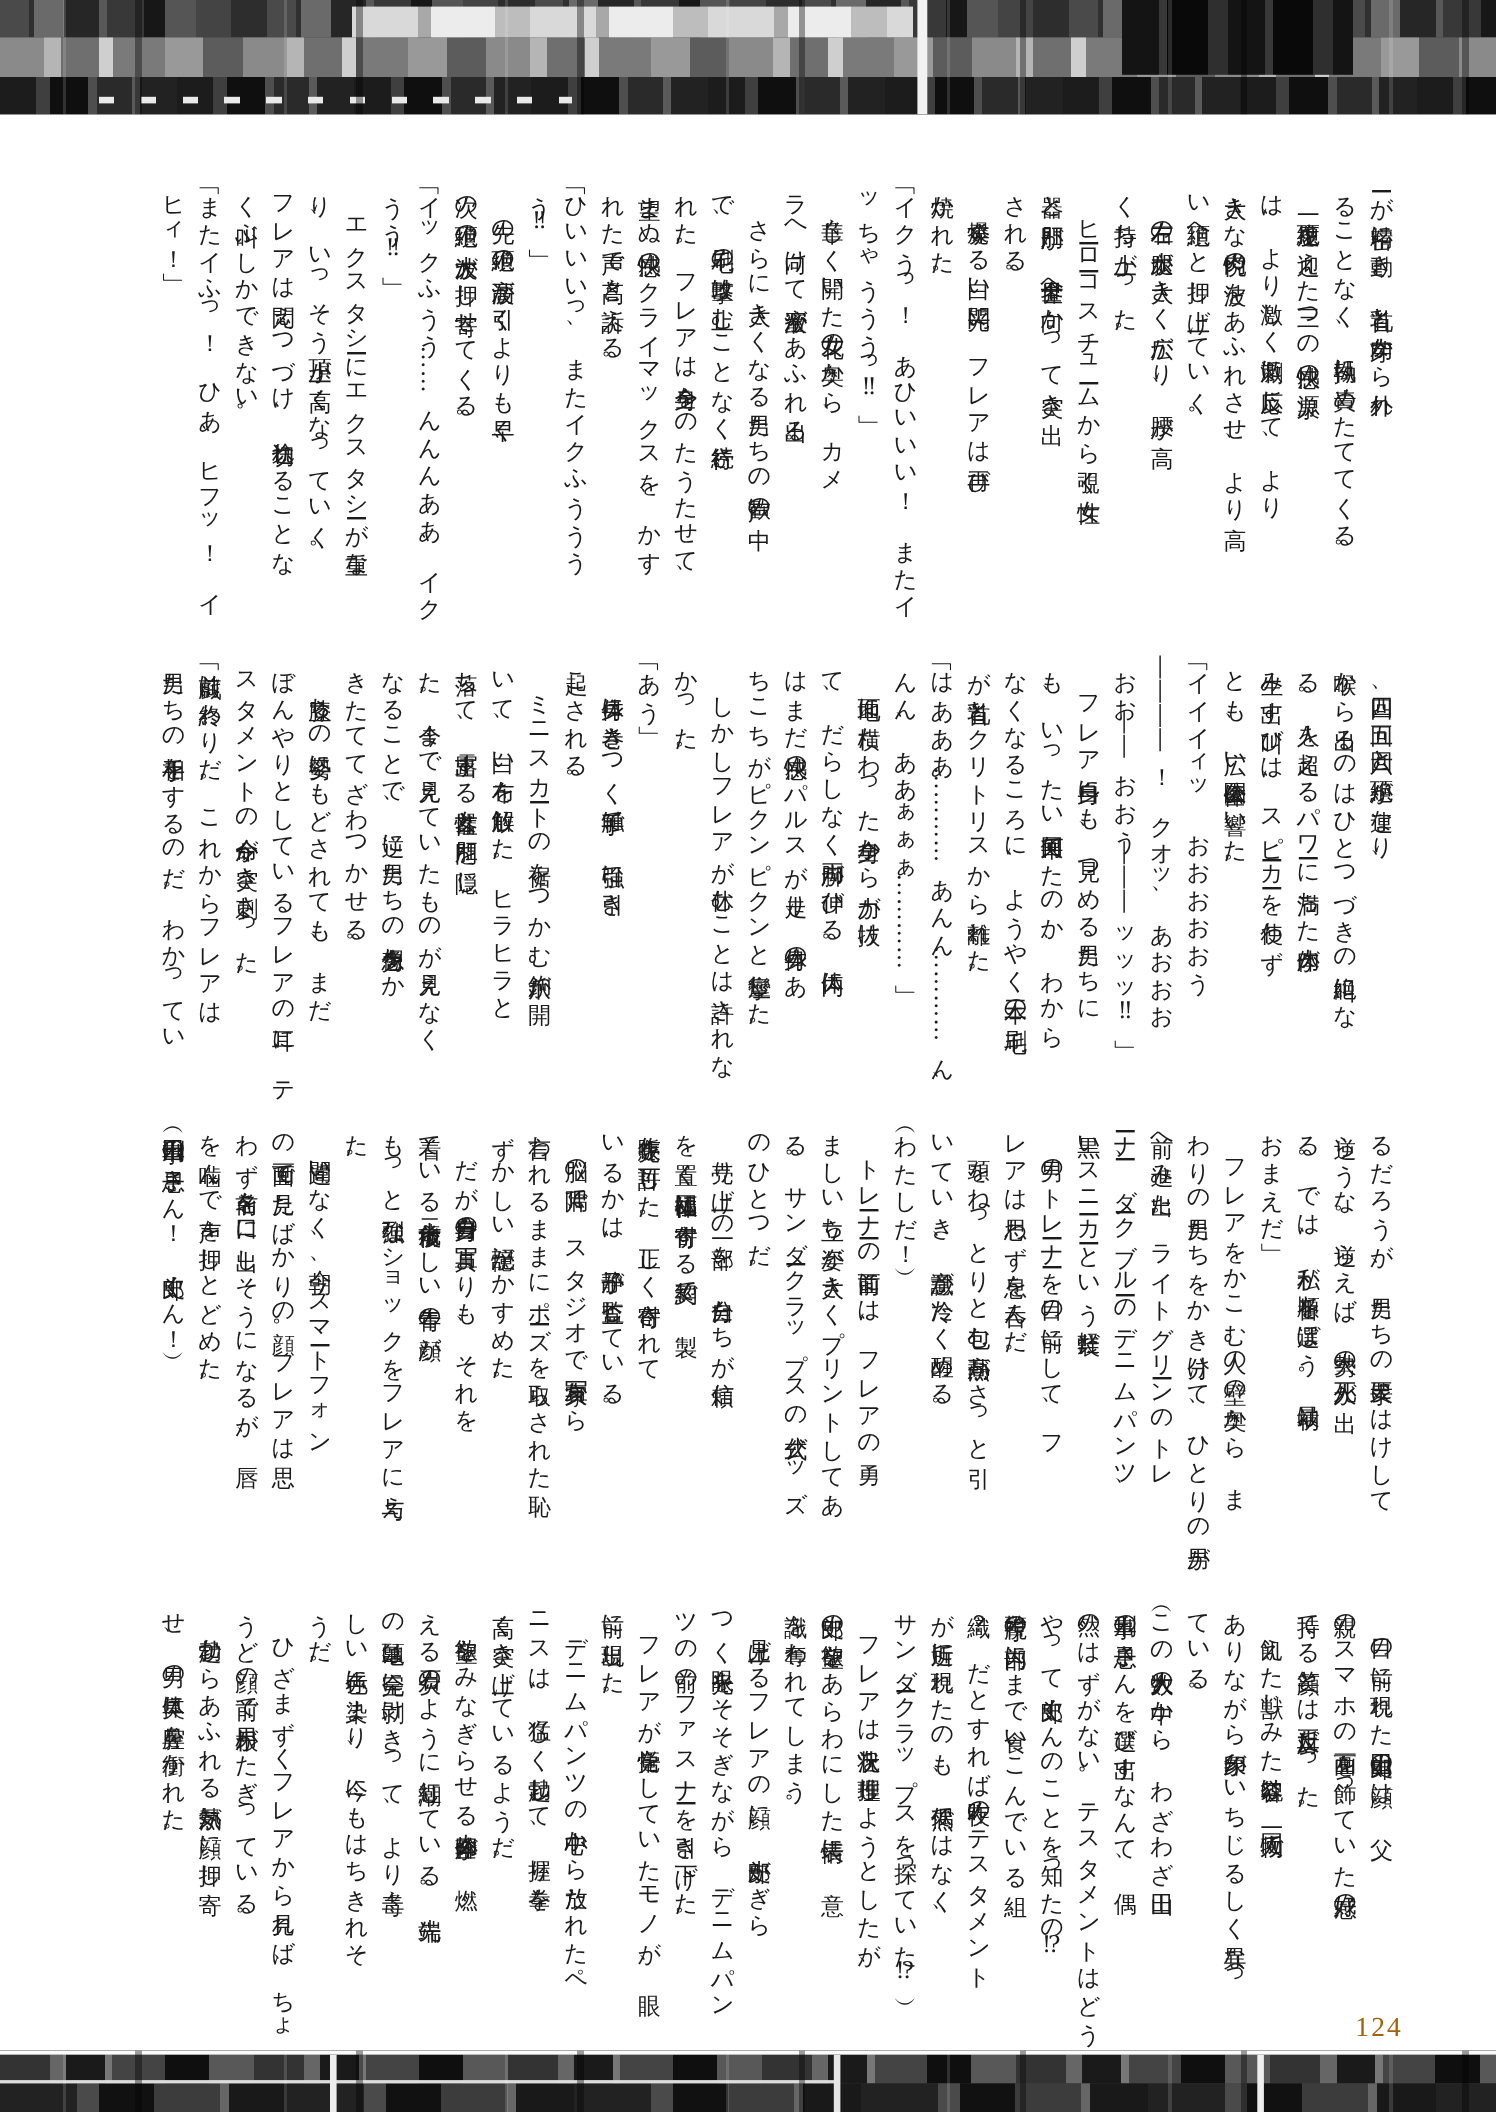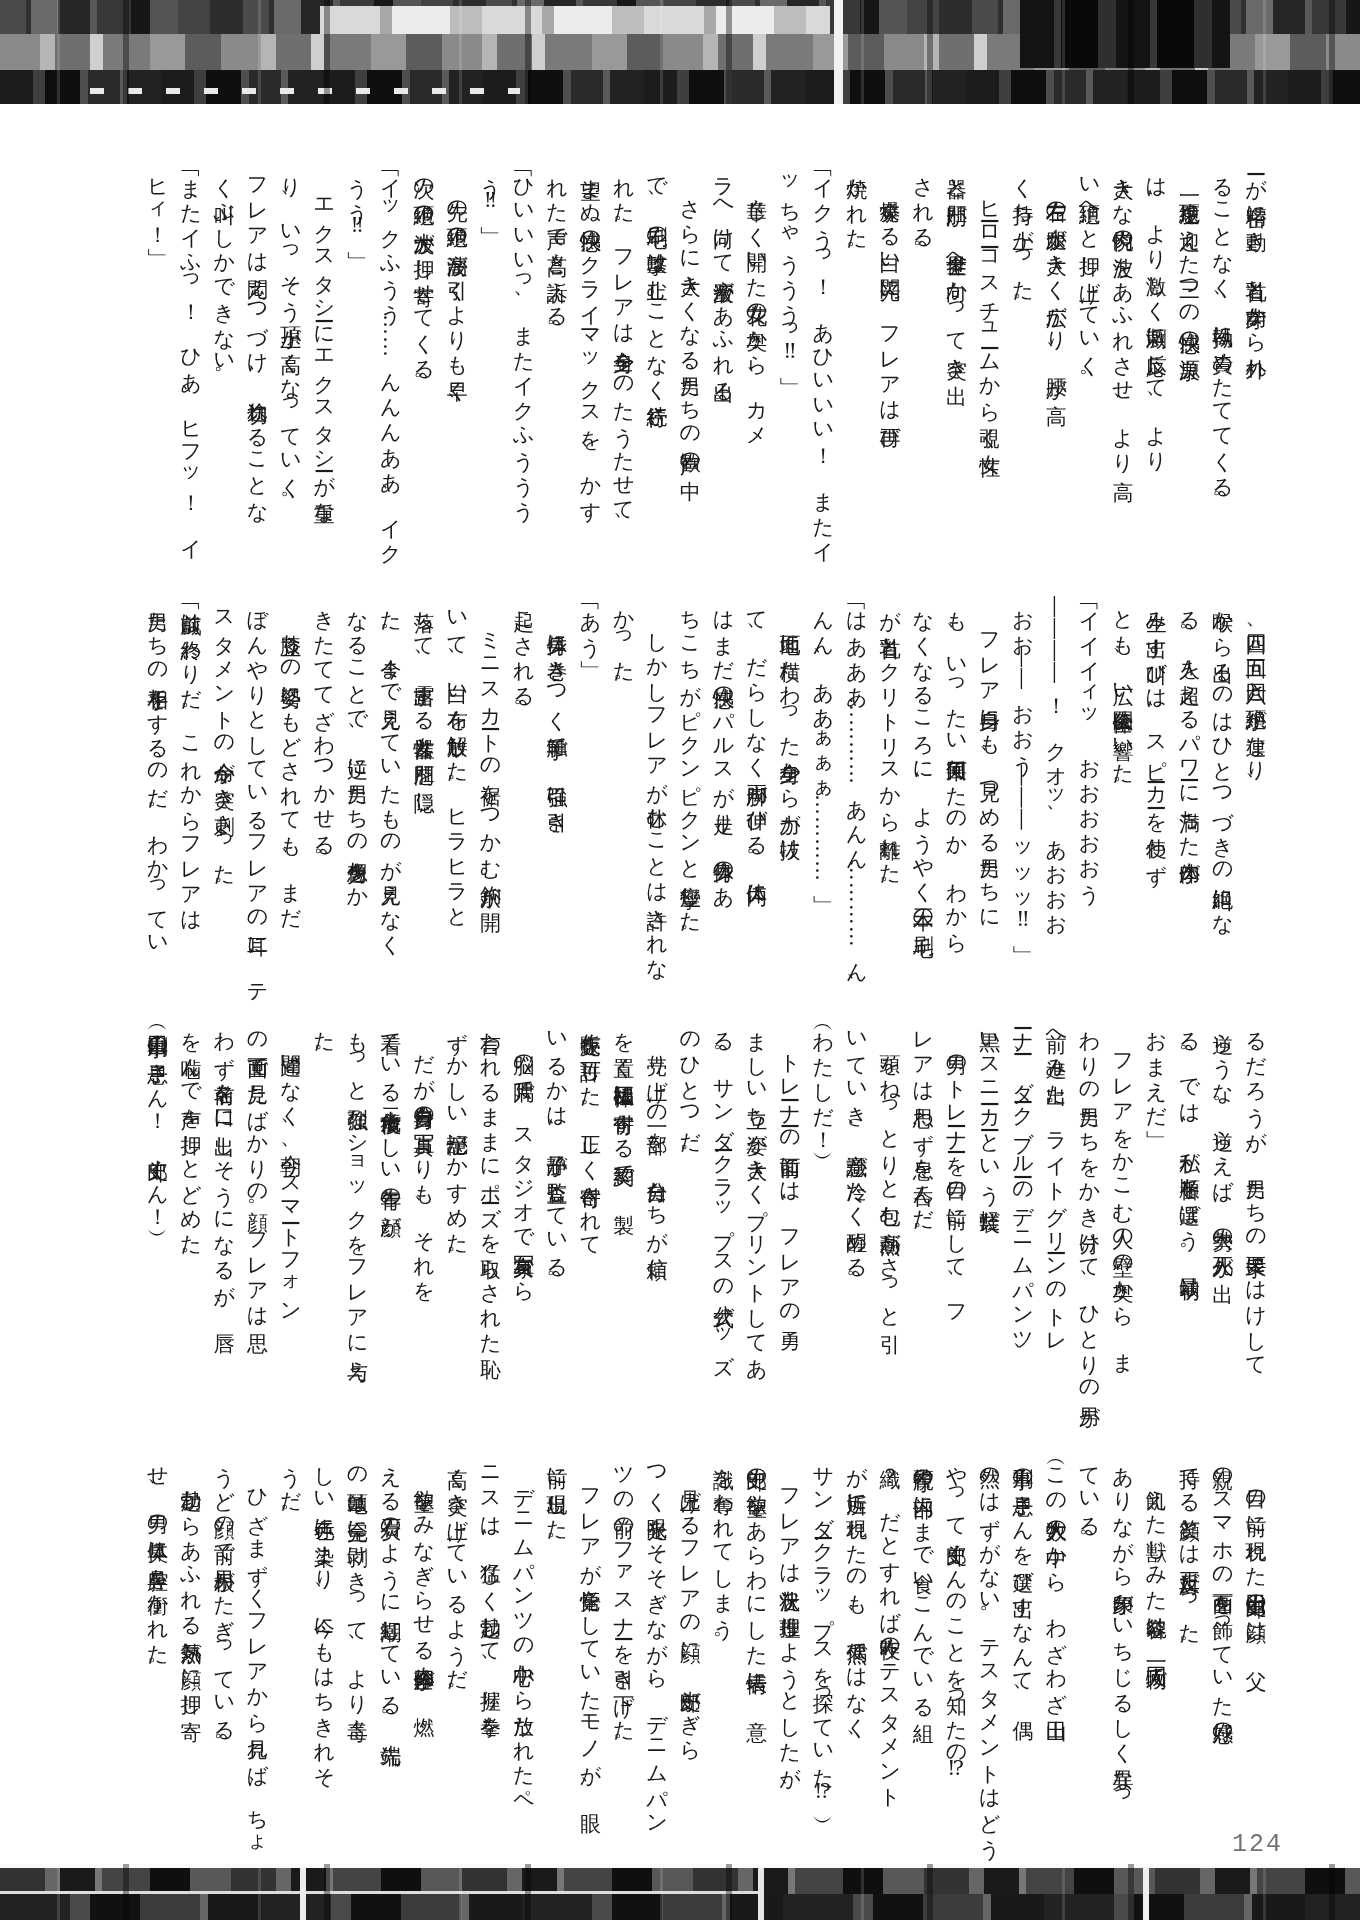--- a/index.html
+++ b/index.html
@@ -21,22 +21,22 @@
     text-align:start;
   }
   .b1{top:163px}
   .b2{top:596px}
   .b3{top:1017px}
   .b4{top:1452px}
   .tl{white-space:nowrap;}
 
   .page-number{
     position:absolute;left:1232px;top:1830px;
-    font-family:Liberation Mono, monospace;
-    font-size:25px;color:#737373;letter-spacing:2px;
+    font-family:Liberation Serif, serif;
+    font-size:25px;color:#a16207;letter-spacing:2px;
   }
 
   
   .banner{position:absolute;left:0;width:1360px;overflow:hidden;background:#3a3a3a;}
   .banner.top{top:0;height:104px;}
   .banner.bottom{top:1864px;height:56px;}
   .glitch-row{position:absolute;left:0;width:1360px;}
   .t-r1{top:0;height:34px;background:repeating-linear-gradient(90deg,#4a4a4a 0 26px,#303030 26px 31px,#6a6a6a 31px 58px,#262626 58px 90px,#585858 90px 97px,#383838 97px 131px,#171717 131px 150px,#555555 150px 178px,#444444 178px 210px,#2d2d2d 210px 243px);}
   .t-r2{top:34px;height:36px;background:repeating-linear-gradient(90deg,#8a8a8a 0 40px,#b5b5b5 40px 55px,#6f6f6f 55px 90px,#cfcfcf 90px 103px,#7a7a7a 103px 150px,#999999 150px 185px,#5c5c5c 185px 221px);}
   .t-r3{top:70px;height:34px;background:repeating-linear-gradient(90deg,#1c1c1c 0 33px,#3f3f3f 33px 45px,#0f0f0f 45px 80px,#4e4e4e 80px 88px,#2a2a2a 88px 120px,#5a5a5a 120px 127px,#222222 127px 161px);}

